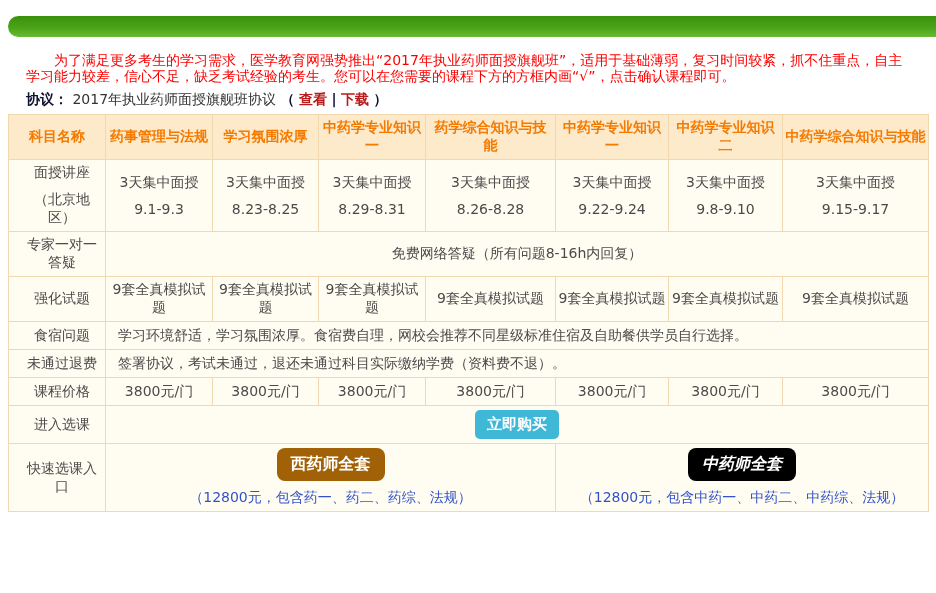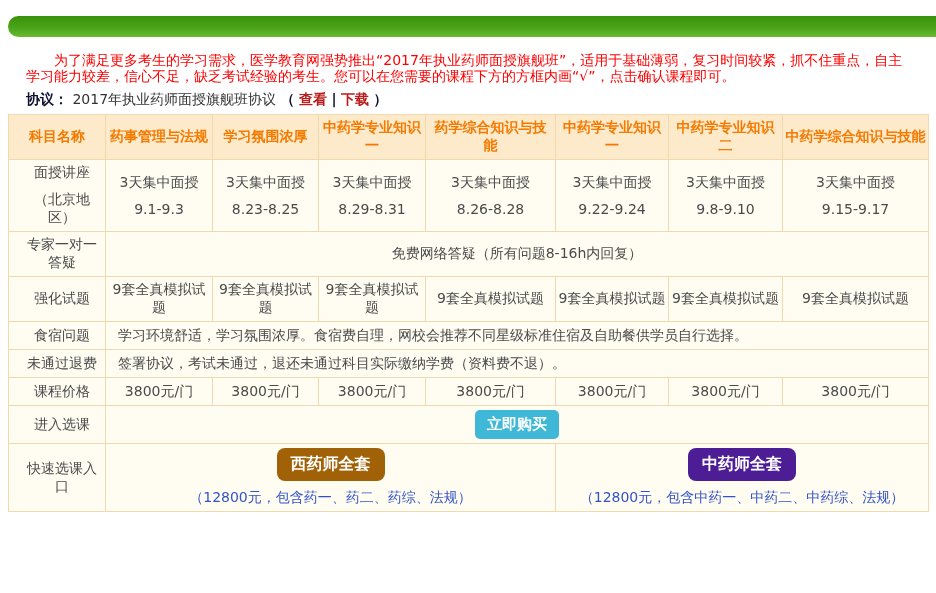--- a/index.html
+++ b/index.html
@@ -78,21 +78,21 @@
     padding: 5px 12px; border-radius: 5px;
     border: none; cursor: pointer; font-family: Liberation Mono, monospace;
   }
   .btn-set {
     display: inline-block;
     color: #ffffff; font-size: 16px; font-weight: bold;
     padding: 6px 14px; border-radius: 8px;
     border: none; cursor: pointer;
   }
   .btn-west { background: #a16207; }
-  .btn-tcm  { background: #4c1d95; }
+  .btn-tcm  { background: #000000; font-style: italic; }
   .set-desc { margin-top: 8px; color: #3352c8; font-size: 14px; }
 </style>
 </head>
 <body>
 
 <div class="title-section">
   <div class="title-bar"></div>
 </div>
 
 <p class="intro">为了满足更多考生的学习需求，医学教育网强势推出“2017年执业药师面授旗舰班”，适用于基础薄弱，复习时间较紧，抓不住重点，自主学习能力较差，信心不足，缺乏考试经验的考生。您可以在您需要的课程下方的方框内画“√”，点击确认课程即可。</p>

